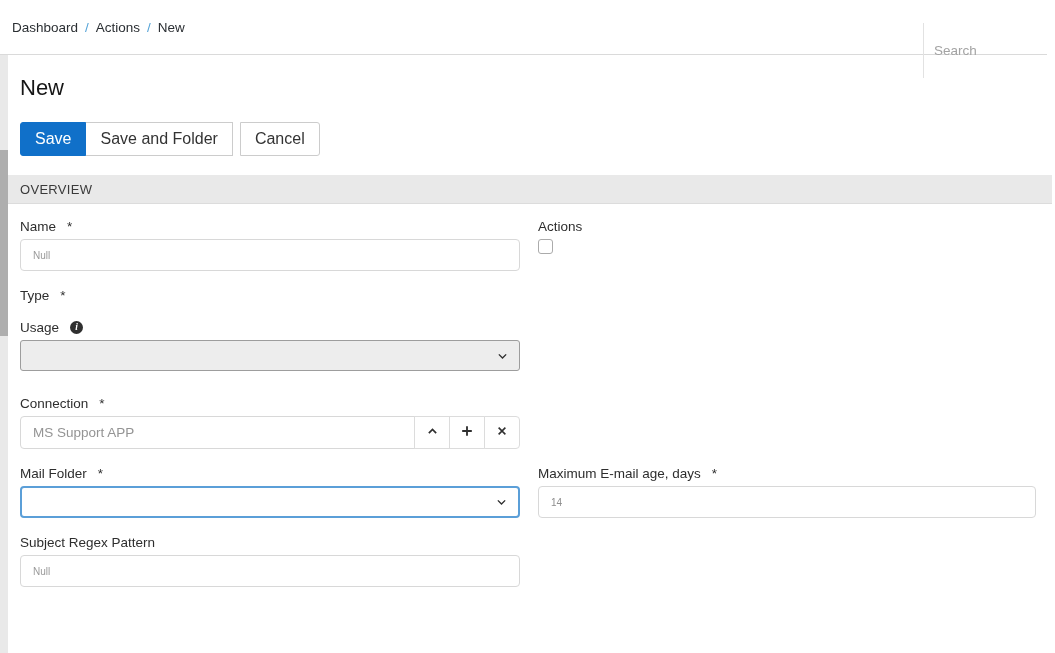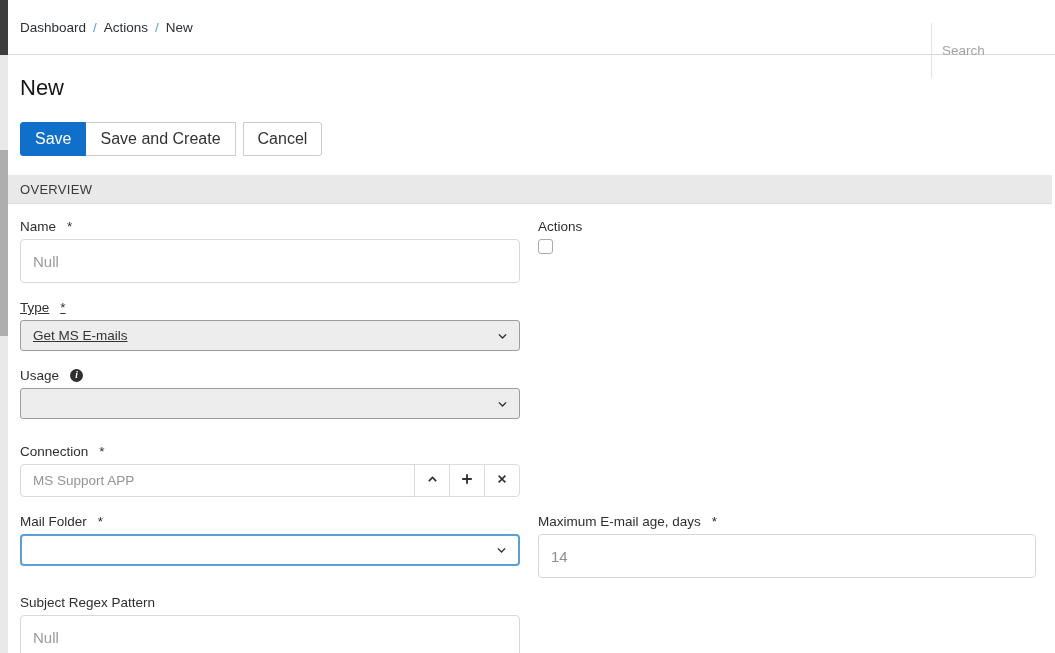--- a/index.html
+++ b/index.html
@@ -5,21 +5,21 @@
   * { margin:0; padding:0; box-sizing:border-box; }
   html,body { width:1055px; height:653px; overflow:hidden; background:#fff;
     font-family:"Liberation Sans", sans-serif; color:#333; }
 
   
   .left-strip { position:absolute; left:0; top:0; width:8px; height:653px; background:#e9e9e9; }
   .left-strip .strip-dark { position:absolute; top:0; left:0; width:8px; height:55px; background:#3d3d3d; }
   .left-strip .strip-thumb { position:absolute; top:150px; left:0; width:8px; height:186px; background:#aeaeae; }
 
   
-  .topbar { position:absolute; left:8px; top:0; width:1047px; height:55px; background:#fff;
+  .topbar { position:absolute; left:0; top:0; width:1047px; height:55px; background:#fff;
     border-bottom:1px solid #dadada; display:flex; align-items:center; }
   .breadcrumb { padding-left:12px; font-size:13.5px; display:flex; align-items:center; gap:7px; flex:1; }
   .crumb-link { color:#2b2f33; text-decoration:none; cursor:pointer; }
   .crumb-sep { color:#55a4d8; }
   .search-wrap { width:124px; height:55px; border-left:1px solid #e2e2e2; display:flex; align-items:center;margin-top:46px; }
   .search-input { border:none; outline:none; width:100%; padding:0 10px; font-size:13.5px;
     font-family:"Liberation Sans", sans-serif; color:#444; background:transparent; }
   .search-input::placeholder { color:#a3a3a3; }
 
   .main { position:absolute; left:8px; top:56px; width:1047px; }
@@ -39,22 +39,22 @@
 
   .panel-body { padding:15px 16px 20px 12px; display:grid;
     grid-template-columns:500px 498px; column-gap:18px; }
 
   .cell { grid-column:1; }
   .cell-right { grid-column:2; }
   .field { margin-bottom:17px; }
   .field-label { font-size:13.5px; color:#2e2e2e; margin-bottom:5px; display:flex; align-items:center; gap:11px; }
   .req { color:#2e2e2e; }
 
-  .text-input { width:100%; height:44px; border:1px solid #d8d8d8; border-radius:4px;
-    padding:0 12px; font-size:15px; font-family:"Liberation Sans", sans-serif; color:#8e8e8e; outline:none; }
+  .text-input { width:100%; height:32px; border:1px solid #d8d8d8; border-radius:4px;
+    padding:0 12px; font-size:10px; font-family:"Liberation Sans", sans-serif; color:#8e8e8e; outline:none; }
   .text-input::placeholder { color:#9a9a9a; }
 
   .select-box { position:relative; width:100%; height:31px; background:#ededed;
     border:1px solid #9d9d9d; border-radius:3px; display:flex; align-items:center;
     padding:0 30px 0 12px; font-size:13.5px; color:#333; cursor:pointer; }
   .select-box.focused { background:#fff; border:2px solid #5b9fd8; border-radius:4px; height:32px; }
   .select-chevron { position:absolute; right:10px; top:50%; transform:translateY(-50%); display:flex; }
 
   .link-group { display:flex; width:100%; }
   .link-input { flex:1; height:33px; border:1px solid #d8d8d8; border-radius:4px 0 0 4px;
@@ -90,21 +90,21 @@
     <input class="search-input" type="text" placeholder="Search" style="">
   </div>
 </div>
 
 <div class="main">
 
   <h1 class="page-title">New</h1>
 
   <div class="btn-row">
     <button class="btn btn-primary">Save</button>
-    <button class="btn">Save and Create</button>
+    <button class="btn">Save and Folder</button>
     <button class="btn">Cancel</button>
   </div>
 
   <div class="panel">
     <div class="panel-heading">
       <span>OVERVIEW</span>
     </div>
 
     <div class="panel-body">
 
@@ -120,33 +120,25 @@
 
       <div class="cell-right" style="grid-row:1;">
         <div class="field">
           <div class="field-label">
             <span>Actions</span>
           </div>
           <div class="checkbox"></div>
         </div>
       </div>
 
-      <div class="cell" style="grid-row:2;text-decoration:underline;">
+      <div class="cell" style="grid-row:2;">
         <div class="field">
           <div class="field-label">
             <span>Type</span>
             <span class="req">*</span>
-          </div>
-          <div class="select-box">
-            <span>Get MS E-mails</span>
-            <span class="select-chevron">
-              <svg width="13" height="13" viewBox="0 0 16 16">
-                  <path d="M3.5 6l4.5 4.5L12.5 6" stroke="#2f2f2f" stroke-width="1.7" fill="none"></path>
-                </svg>
-            </span>
           </div>
         </div>
       </div>
 
       <div class="cell" style="grid-row:3;">
         <div class="field">
           <div class="field-label">
             <span>Usage</span>
             <span class="info-icon">i</span>
           </div>

